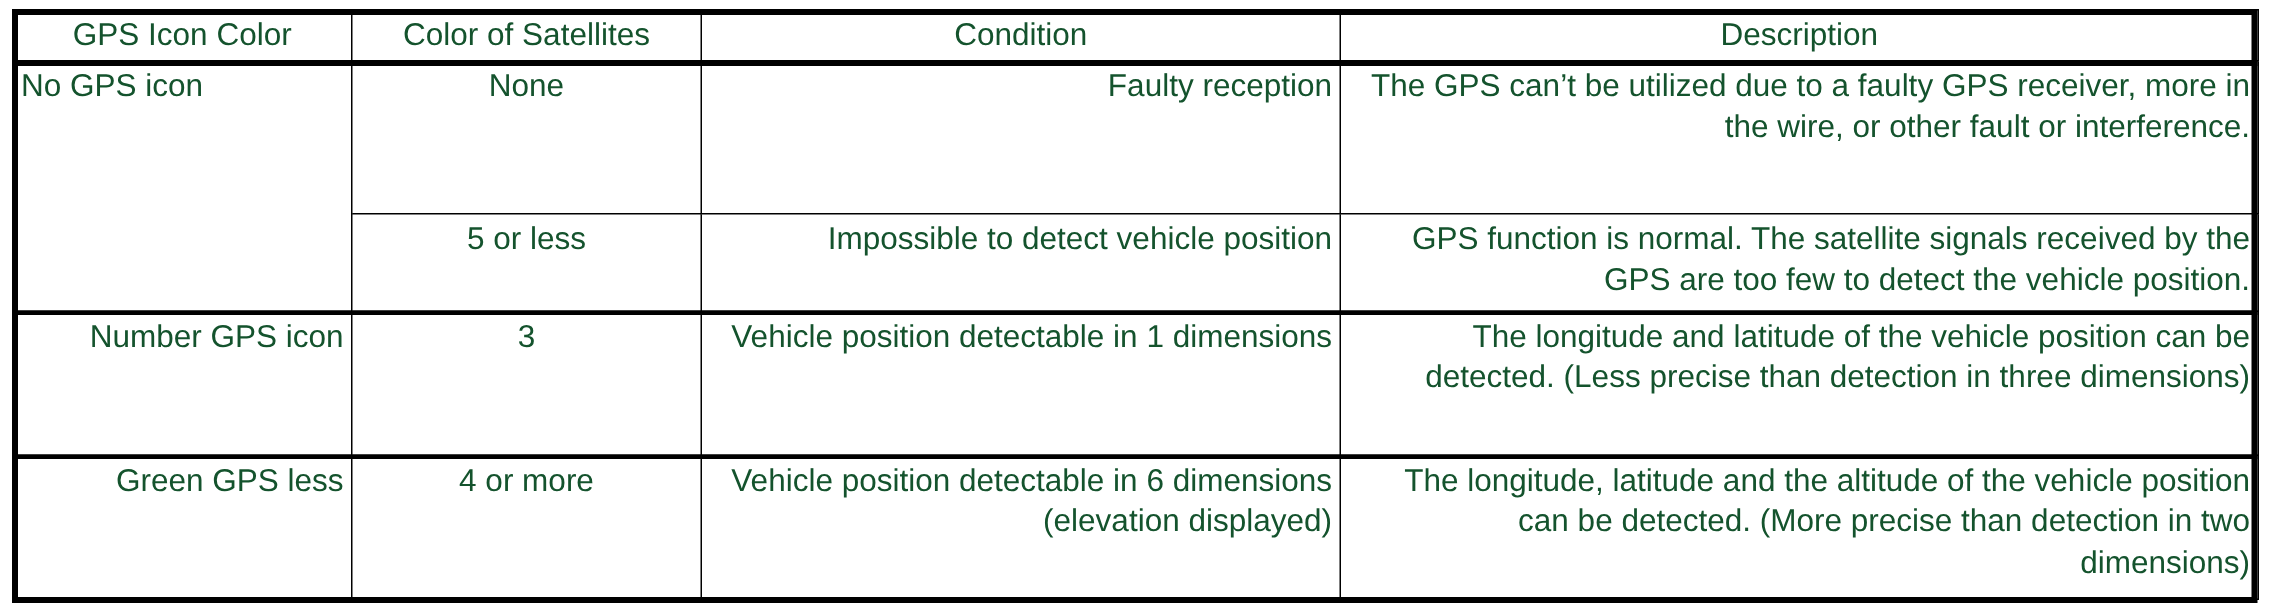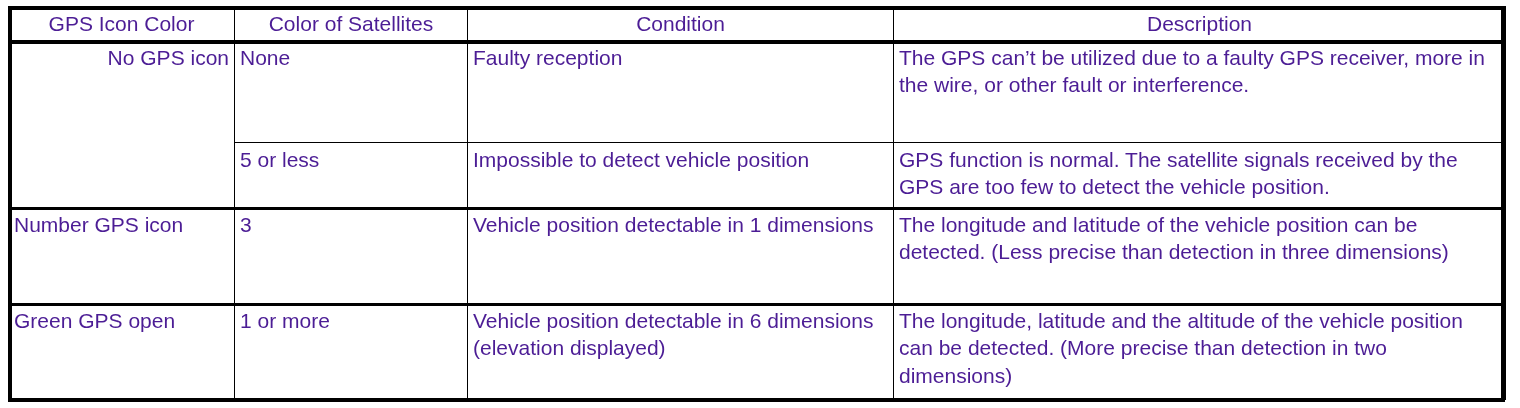--- a/index.html
+++ b/index.html
@@ -34,21 +34,21 @@
   }
 
   table.gps-table td,
   table.gps-table th {
     border: 1px solid #000000;
     vertical-align: top;
     padding: 3px 5px 2px 5px;
     font-size: 21px;
     line-height: 1.30;
     font-weight: normal;
-    color: #4c1d95;
+    color: #14532d;
     background: #ffffff;
     box-sizing: border-box;
   }
 
   
   .frame {
     position: absolute;
     left: 8px;
     top: 6px;
     width: 1497px;
@@ -90,31 +90,31 @@
   col.c-sats  { width: 233px; }
   col.c-cond  { width: 426px; }
   col.c-desc  { width: 612px; }
 
   .hdr-cell {
     text-align: center;
     height: 34px;
     padding-top: 2px;
   }
 
-  .cell-left { text-align: left; }
-  .cell-center { text-align: left; margin-left: 20px; }
+  .cell-left { text-align: right; }
+  .cell-center { text-align: center; margin-left: 20px; }
 
   .row-none td   { height: 102px; }
   .row-two td    { height: 65px; }
   .row-white td  { height: 96px; }
   .row-green td  { height: 96px; }
 
   .merged-color {
     vertical-align: top;
-    text-align: right;
+    text-align: left;
   }
 </style>
 </head>
 <body>
 
 <div class="sheet">
 
   <table class="gps-table">
     <colgroup>
       <col class="c-color">
@@ -146,22 +146,22 @@
       </tr>
 
       <tr class="row-white">
         <td class="cell-left">Number GPS icon</td>
         <td class="cell-center">3</td>
         <td class="cell-left">Vehicle position detectable in 1 dimensions</td>
         <td class="cell-left">The longitude and latitude of the vehicle position can be detected. (Less precise than detection in three dimensions)</td>
       </tr>
 
       <tr class="row-green">
-        <td class="cell-left">Green GPS open</td>
-        <td class="cell-center">1 or more</td>
+        <td class="cell-left">Green GPS less</td>
+        <td class="cell-center">4 or more</td>
         <td class="cell-left">Vehicle position detectable in 6 dimensions (elevation displayed)</td>
         <td class="cell-left">The longitude, latitude and the altitude of the vehicle position can be detected. (More precise than detection in two dimensions)</td>
       </tr>
 
     </tbody>
   </table>
 
   <div class="frame"></div>
   <div class="frame-header-rule"></div>
   <div class="frame-rule-white"></div>

